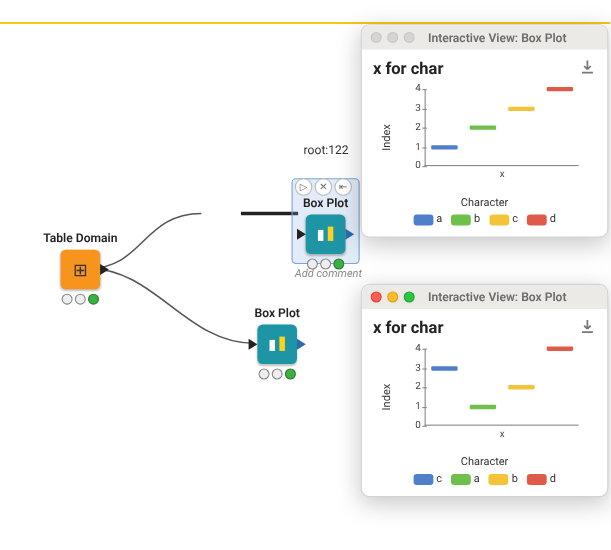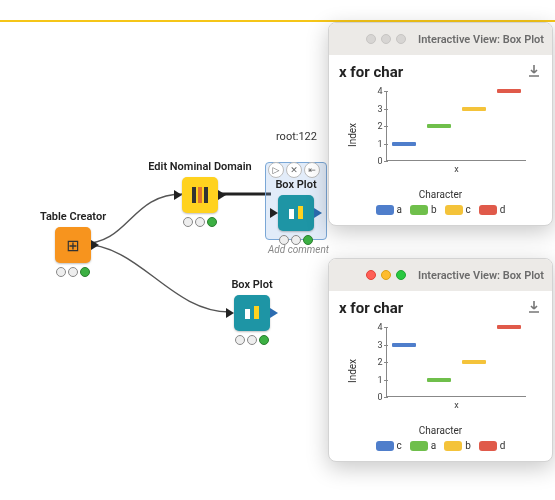--- a/index.html
+++ b/index.html
@@ -120,30 +120,29 @@
   .panel {
     position: absolute;
     width: 225px;
     background: #fff;
     border: 1px solid #d3d3d3;
     border-radius: 8px;
     box-shadow: 0 6px 22px rgba(0,0,0,0.22);
     overflow: hidden;
   }
   .panel-chrome {
-    height: 32px;
+    height: 22px;
     background: #eceae7;
     display: flex;
     align-items: center;
     gap: 6px;
     padding: 0 8px;
     font-size: 11px;
     color: #6b6b6b;
     font-weight: 600;
-    justify-content: flex-end;
   }
   .traffic {
     display: flex; gap: 5px; margin-right: 6px;
   }
   .traffic .dot {
     width: 10px; height: 10px; border-radius: 50%;
     background: #d7d5d3; border: 0.5px solid #c7c5c3;
   }
   .traffic.active .close  { background:#ff5f57; border-color:#e24238; }
   .traffic.active .min    { background:#febc2e; border-color:#dba115; }
@@ -242,49 +241,32 @@
 
 <div class="canvas">
 
   <svg class="wires">
     <path d="M 81 222 C 130 222 130 172 183 172" stroke="#555" stroke-width="1.4" fill="none"></path>
     <path d="M 81 222 C 140 222 170 290 230 290" stroke="#555" stroke-width="1.4" fill="none"></path>
     <path d="M 219 172 L 271 172" stroke="#222" stroke-width="3.2" fill="none"></path>
   </svg>
 
   <div class="node" style="left:28px; top:188px; width:90px">
-    <div class="node-label">Table Creator</div>
+    <div class="node-label">Table Domain</div>
     <div class="node-icon orange">
       <span class="glyph">⊞</span>
       <div class="port out"></div>
     </div>
     <div class="status-row">
       <div class="status-dot"></div>
         <div class="status-dot"></div>
         <div class="status-dot green"></div>
     </div>
   </div>
 
-  <div class="node" style="left:140px; top:138px; width:120px">
-    <div class="node-label">Edit Nominal Domain</div>
-    <div class="node-icon yellow">
-      <svg width="20" height="20" viewBox="0 0 20 20">
-        <rect x="2" y="2" width="4" height="16" fill="#333"></rect>
-        <rect x="8" y="2" width="4" height="16" fill="#e07030"></rect>
-        <rect x="14" y="2" width="4" height="16" fill="#333"></rect>
-      </svg>
-      <div class="port in"></div>
-      <div class="port out"></div>
-    </div>
-    <div class="status-row">
-      <div class="status-dot"></div>
-        <div class="status-dot"></div>
-        <div class="status-dot green"></div>
-    </div>
-  </div>
 
   <div class="sel-box" style="left:265px; top:140px; width:62px; height:78px"></div>
   <div class="root-label" style="left:276px; top:108px">root:122</div>
   <div class="mini-btn-row" style="left:268px; top:140px">
     <div class="mini-btn">▷</div>
     <div class="mini-btn">✕</div>
     <div class="mini-btn">⇤</div>
   </div>
 
   <div class="node" style="left:266px; top:140px; width:60px">

